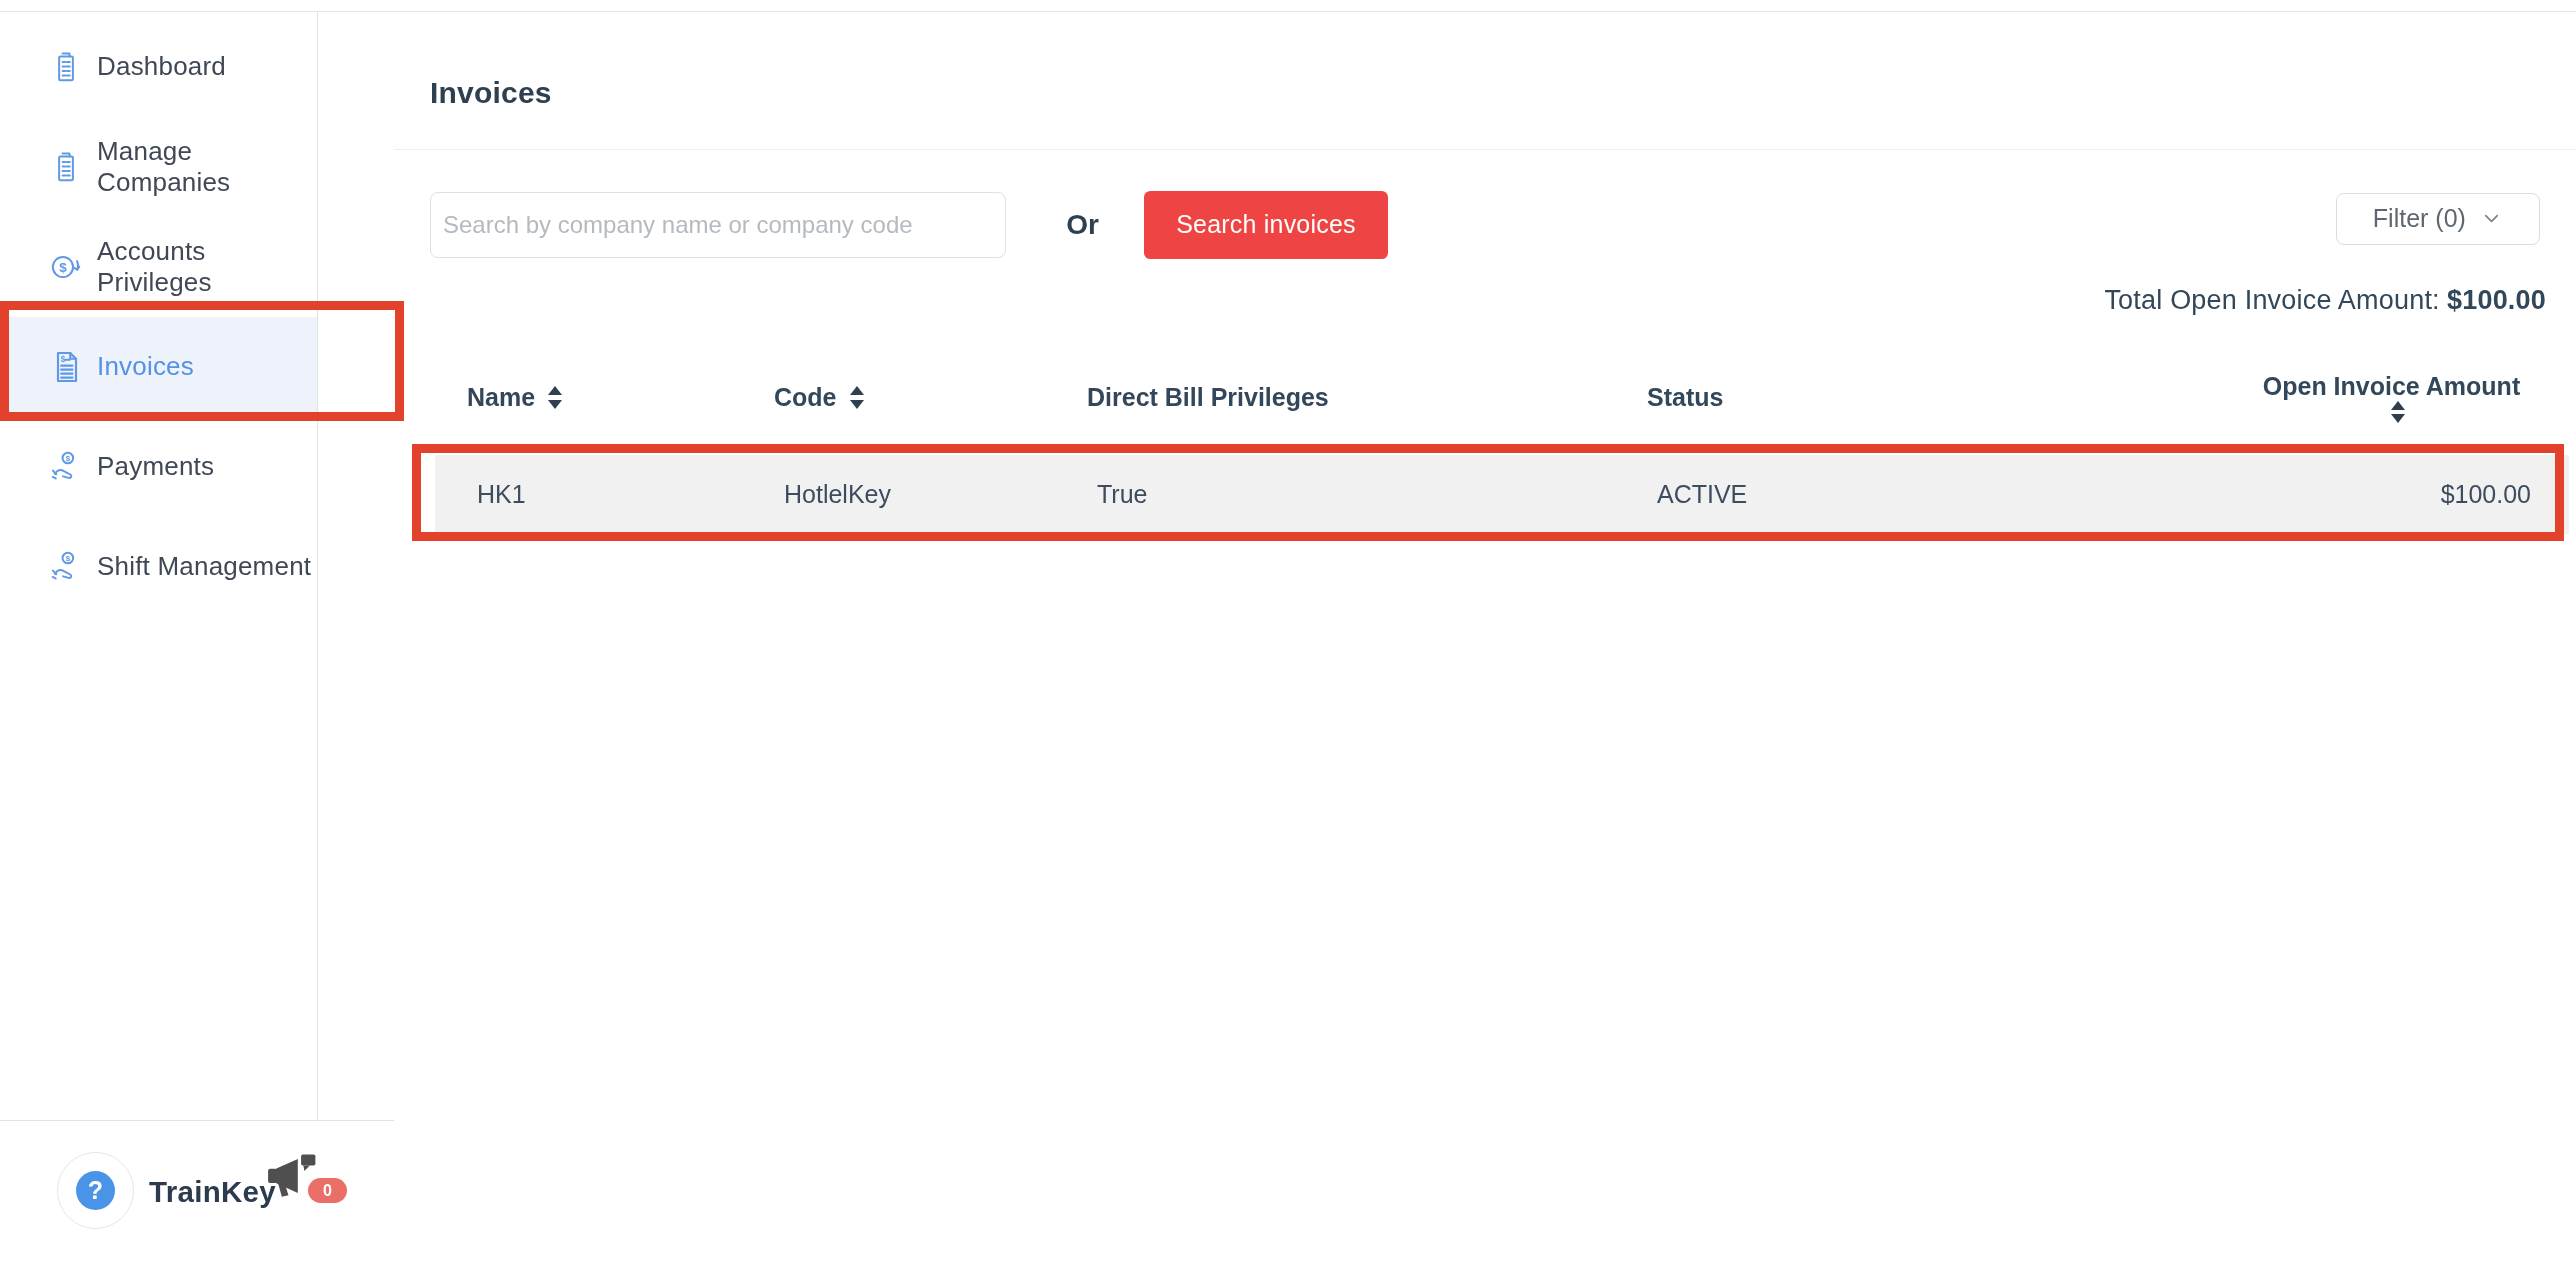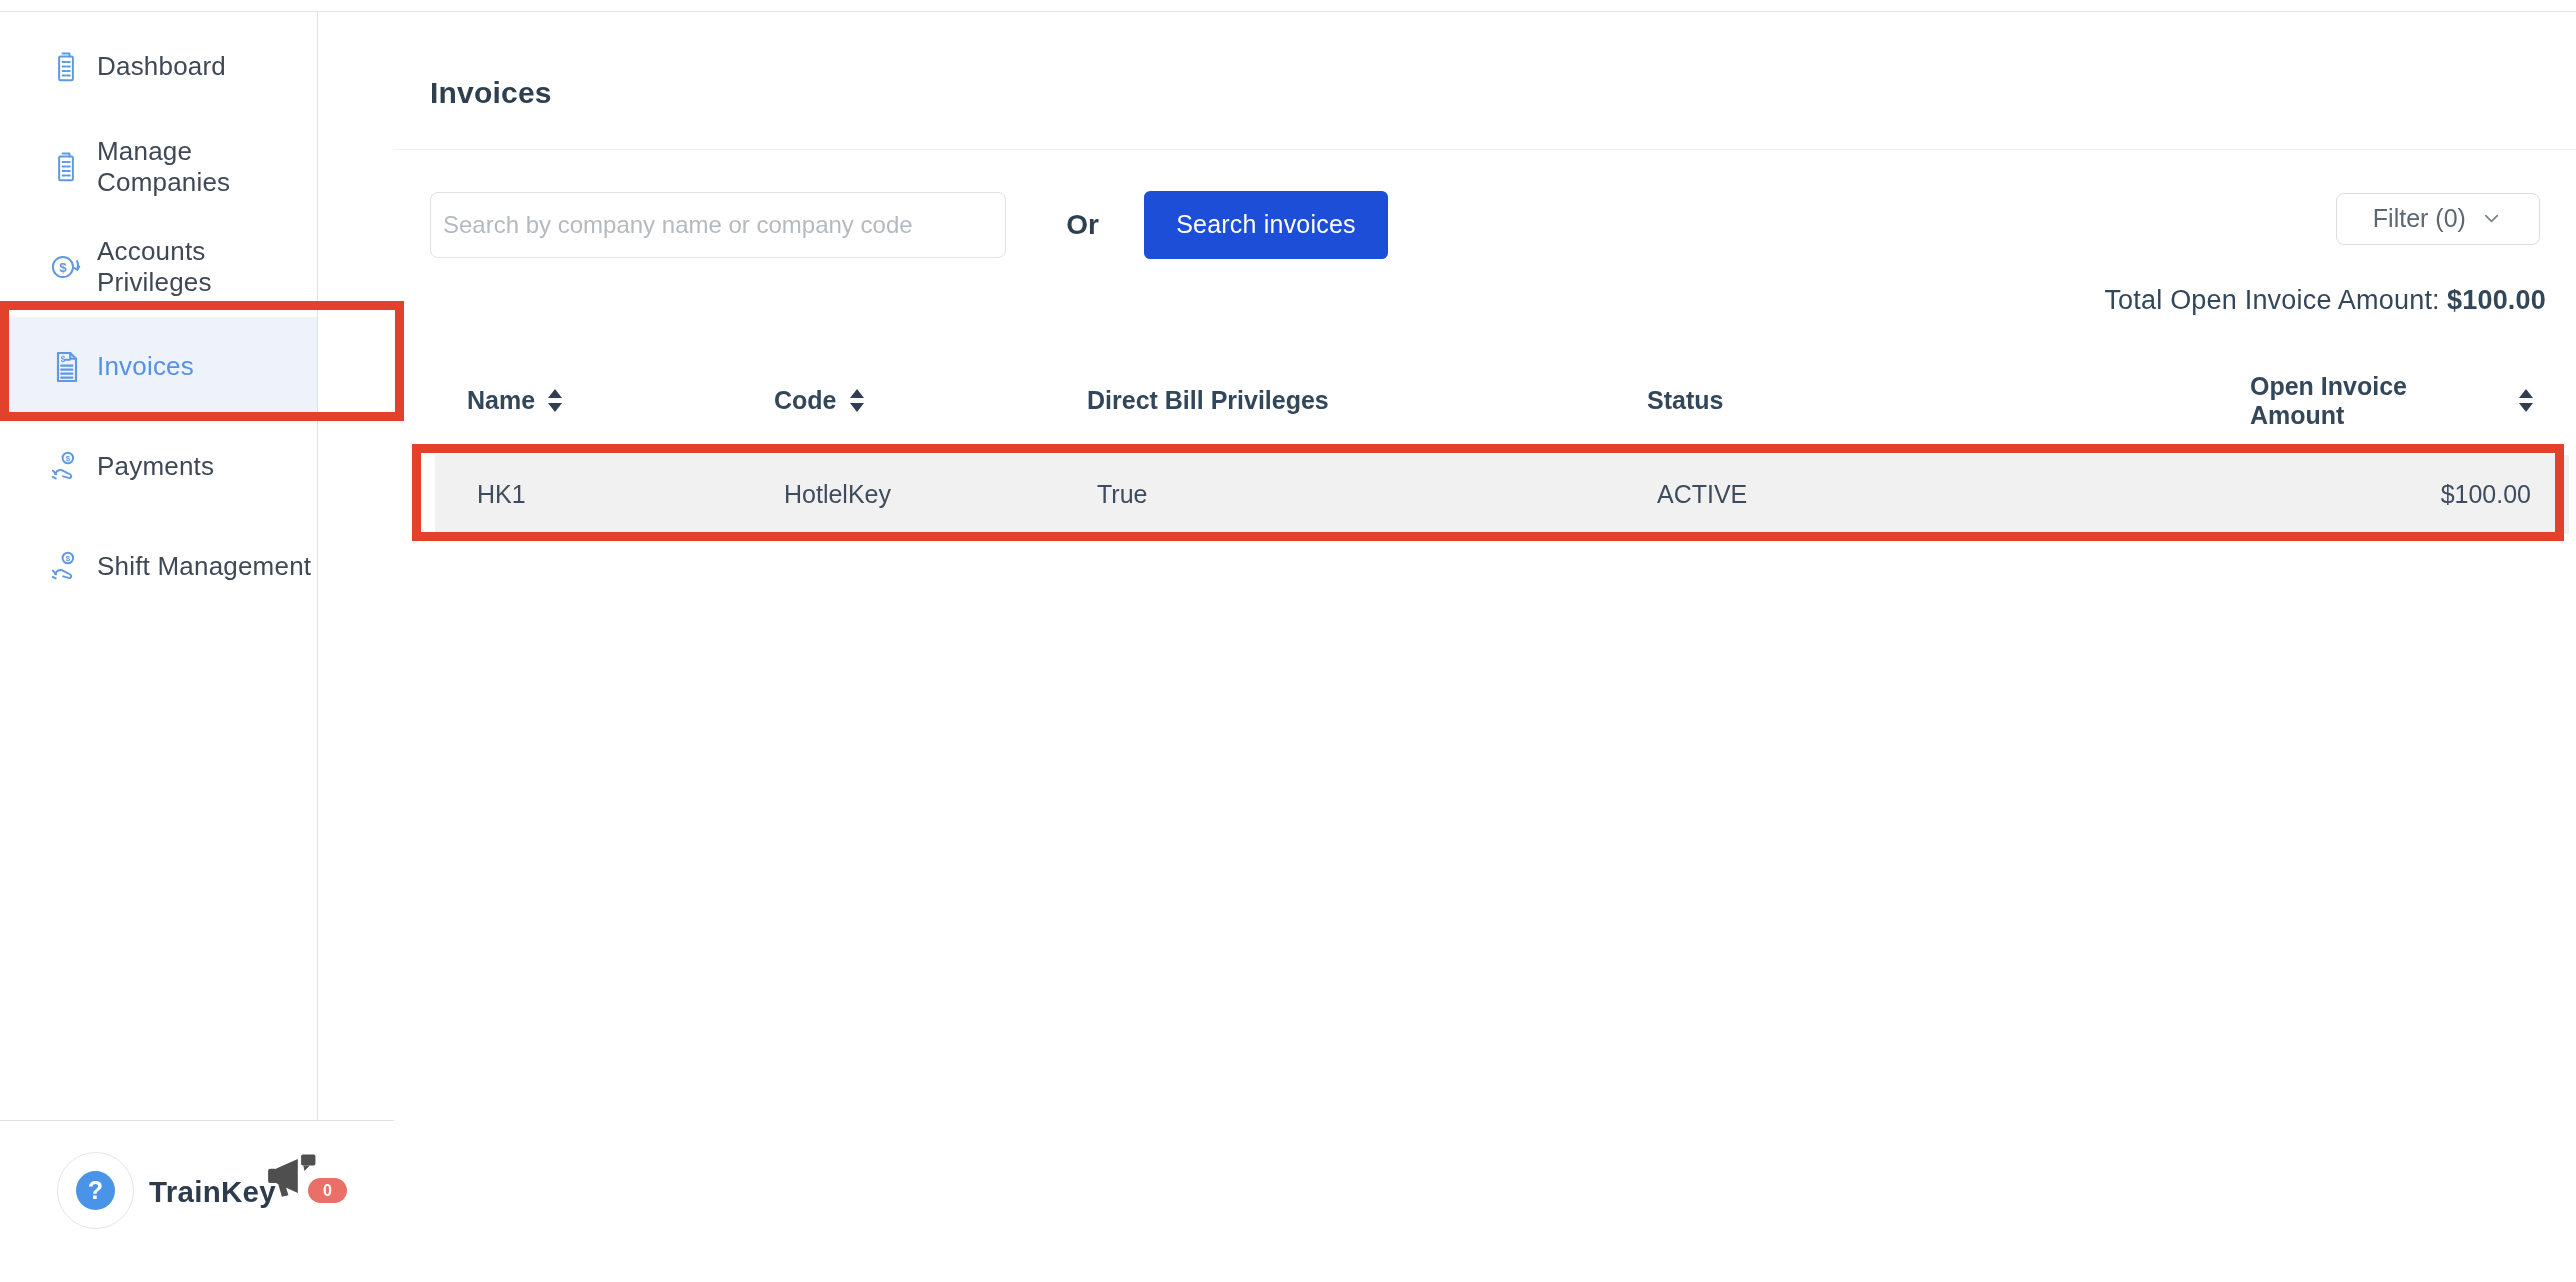--- a/index.html
+++ b/index.html
@@ -77,21 +77,21 @@
   }
   .search-input::placeholder { color: #b4bac0; }
   .search-glass { position: absolute; left: 955px; top: 199px; width: 29px; height: 29px; }
   .or-label {
     position: absolute; left: 648px; top: 180px; width: 81px; height: 66px;
     display: flex; align-items: center; justify-content: center;
     font-size: 28px; font-weight: 600; color: #2e3f50;
   }
   .search-btn {
     position: absolute; left: 750px; top: 179px; width: 244px; height: 68px;
-    background: #1d4ed8; border: none; border-radius: 6.3px;
+    background: #ef4444; border: none; border-radius: 6.3px;
     color: #ffffff; font-size: 25px; font-family: "Liberation Sans", sans-serif;
     cursor: pointer; letter-spacing: 0.2px;
   }
   .filter-btn {
     position: absolute; right: 36px; top: 181px; width: 204px; height: 52px;
     background: #fff; border: 1.8px solid #d9dde2; border-radius: 8px;
     display: flex; align-items: center; justify-content: center; gap: 14.3px;
     font-size: 25px; color: #5d6771; cursor: pointer;
   }
   .summary-line {
@@ -105,21 +105,21 @@
   .tgrid {
     display: grid;
     grid-template-columns: 307px 313px 560px 603px 1fr;
     align-items: center;
   }
   .thead { height: 49px; }
   .thead .cell {
     font-size: 25px; font-weight: bold; color: #33475b;
     display: flex; align-items: center; padding-left: 32px;
   }
-  .thead .cell.right { justify-content: flex-end; padding-right: 36px; }
+  .thead .cell.right { justify-content: flex-end; padding-right: 36px; flex-direction: column; }
   .sort { display: inline-flex; flex-direction: column; gap: 4.5px; margin-left: 13.4px; cursor: pointer; }
   .sort .tri-up { width: 0; height: 0; border-left: 7.2px solid transparent; border-right: 7.2px solid transparent; border-bottom: 9px solid #2f3e50; }
   .sort .tri-dn { width: 0; height: 0; border-left: 7.2px solid transparent; border-right: 7.2px solid transparent; border-top: 9px solid #2f3e50; }
   .trow { height: 79px; background: #f1f1f2; margin-top: 34px; cursor: pointer; }
   .trow .cell {
     font-size: 25px; color: #3d4c5e; display: flex; align-items: center; padding-left: 22px; margin-left: 20px;
   }
   .trow .cell.right { justify-content: flex-end; padding-right: 38px; }
   .row-annotation {
     position: absolute; left: 412px; top: 432px; width: 2152px; height: 97px;

